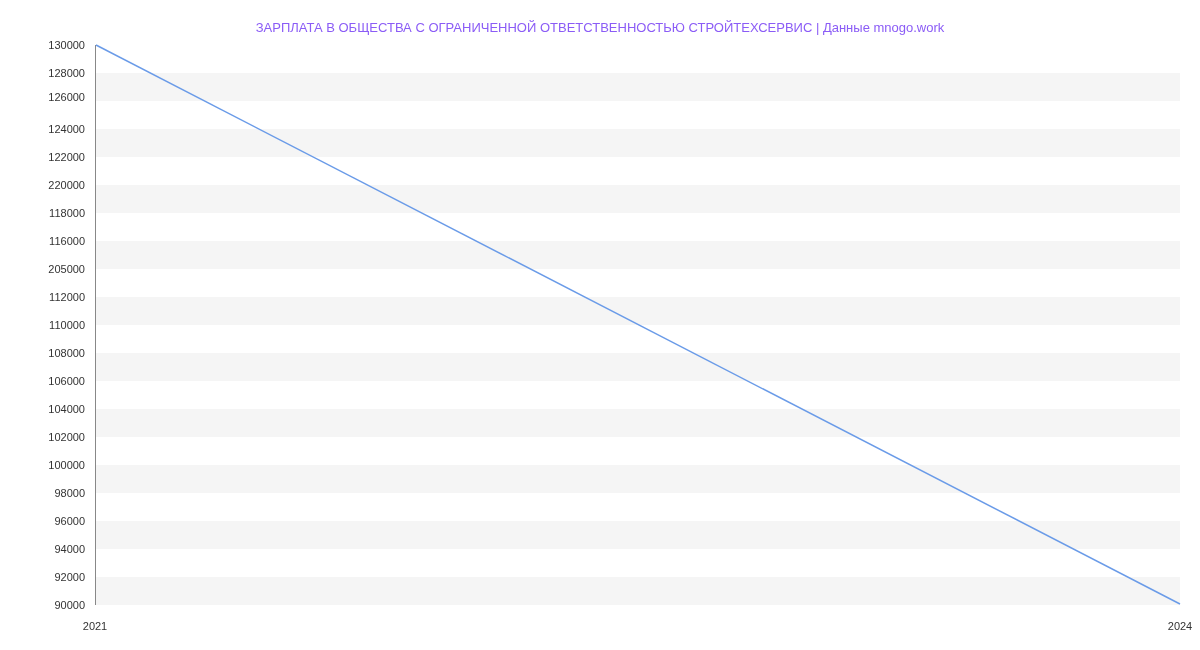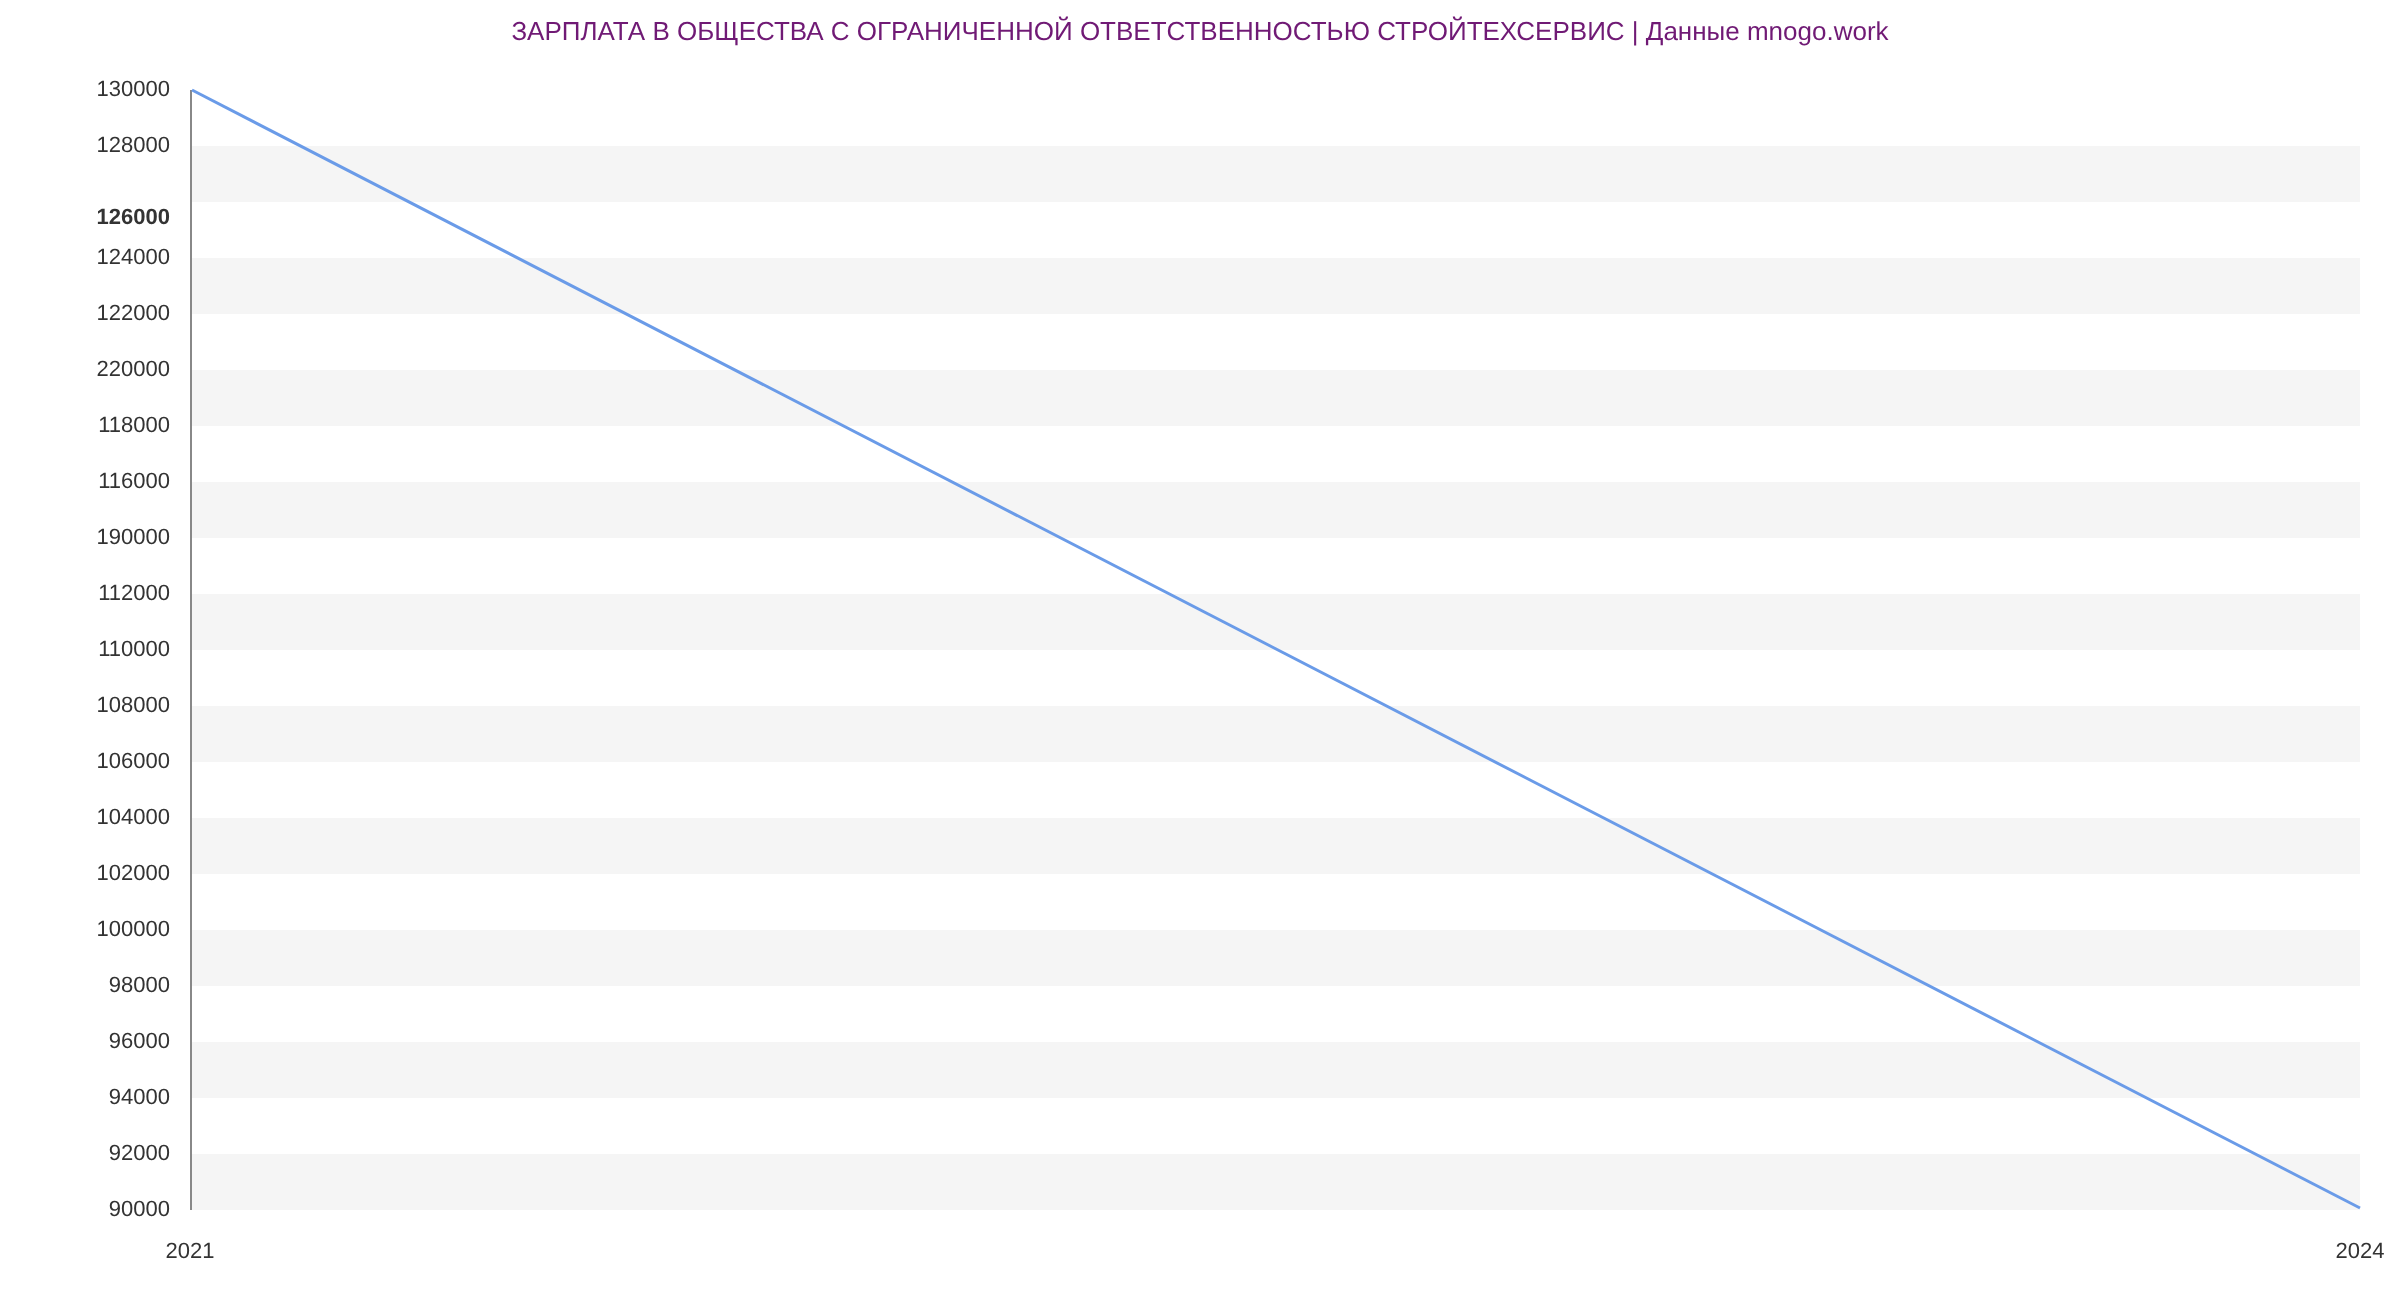--- a/index.html
+++ b/index.html
@@ -5,26 +5,26 @@
     * { margin: 0; padding: 0; box-sizing: border-box; }
     body {
       font-family: Verdana, Geneva, sans-serif;
       background: #ffffff;
       width: 1200px;
       height: 650px;
       position: relative;
     }
     .chart-title {
       position: absolute;
-      top: 8px;
+      top: 20px;
       left: 0;
       right: 0;
       text-align: center;
       font-size: 13px;
-      color: #701a75;
+      color: #8b5cf6;
     }
     .plot-area {
       position: absolute;
       top: 45px;
       left: 95px;
       width: 1085px;
       height: 560px;
       border-left: 1px solid #888888;
       border-bottom: 1px solid #888888;
     }
@@ -82,27 +82,27 @@
     <div class="y-label" style="top: 504px;">94000</div>
     <div class="y-label" style="top: 476px;">96000</div>
     <div class="y-label" style="top: 448px;">98000</div>
     <div class="y-label" style="top: 420px;">100000</div>
     <div class="y-label" style="top: 392px;">102000</div>
     <div class="y-label" style="top: 364px; text-align: right;">104000</div>
     <div class="y-label" style="top: 336px;">106000</div>
     <div class="y-label" style="top: 308px;">108000</div>
     <div class="y-label" style="top: 280px;">110000</div>
     <div class="y-label" style="top: 252px;">112000</div>
-    <div class="y-label" style="top: 224px;">190000</div>
+    <div class="y-label" style="top: 224px;">205000</div>
     <div class="y-label" style="top: 196px;">116000</div>
     <div class="y-label" style="top: 168px;">118000</div>
     <div class="y-label" style="top: 140px;">220000</div>
     <div class="y-label" style="top: 112px;">122000</div>
     <div class="y-label" style="top: 84px;">124000</div>
-    <div class="y-label" style="top: 64px; font-weight: bold;">126000</div>
+    <div class="y-label" style="top: 52px;">126000</div>
     <div class="y-label" style="top: 28px;">128000</div>
     <div class="y-label" style="top: 0px;">130000</div>
   </div>
 
 <div class="plot-area" id="plot-area">
     <div class="grid-band" style="top: 28px; height: 28px;"></div>
     <div class="grid-band" style="top: 84px; height: 28px;"></div>
     <div class="grid-band" style="top: 140px; height: 28px;"></div>
     <div class="grid-band" style="top: 196px; height: 28px;"></div>
     <div class="grid-band" style="top: 252px; height: 28px;"></div>

